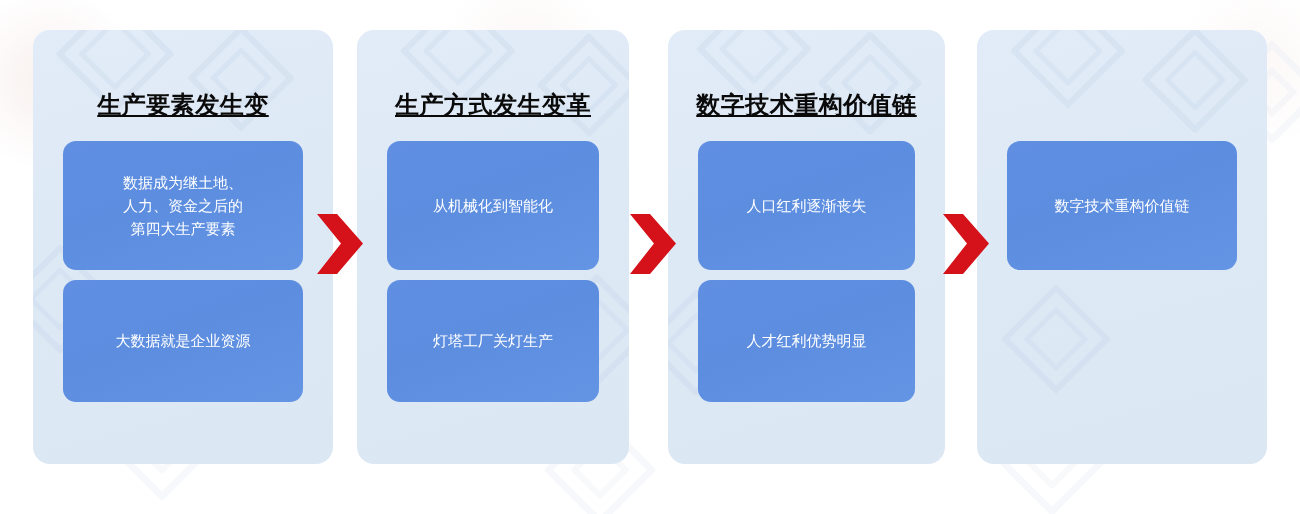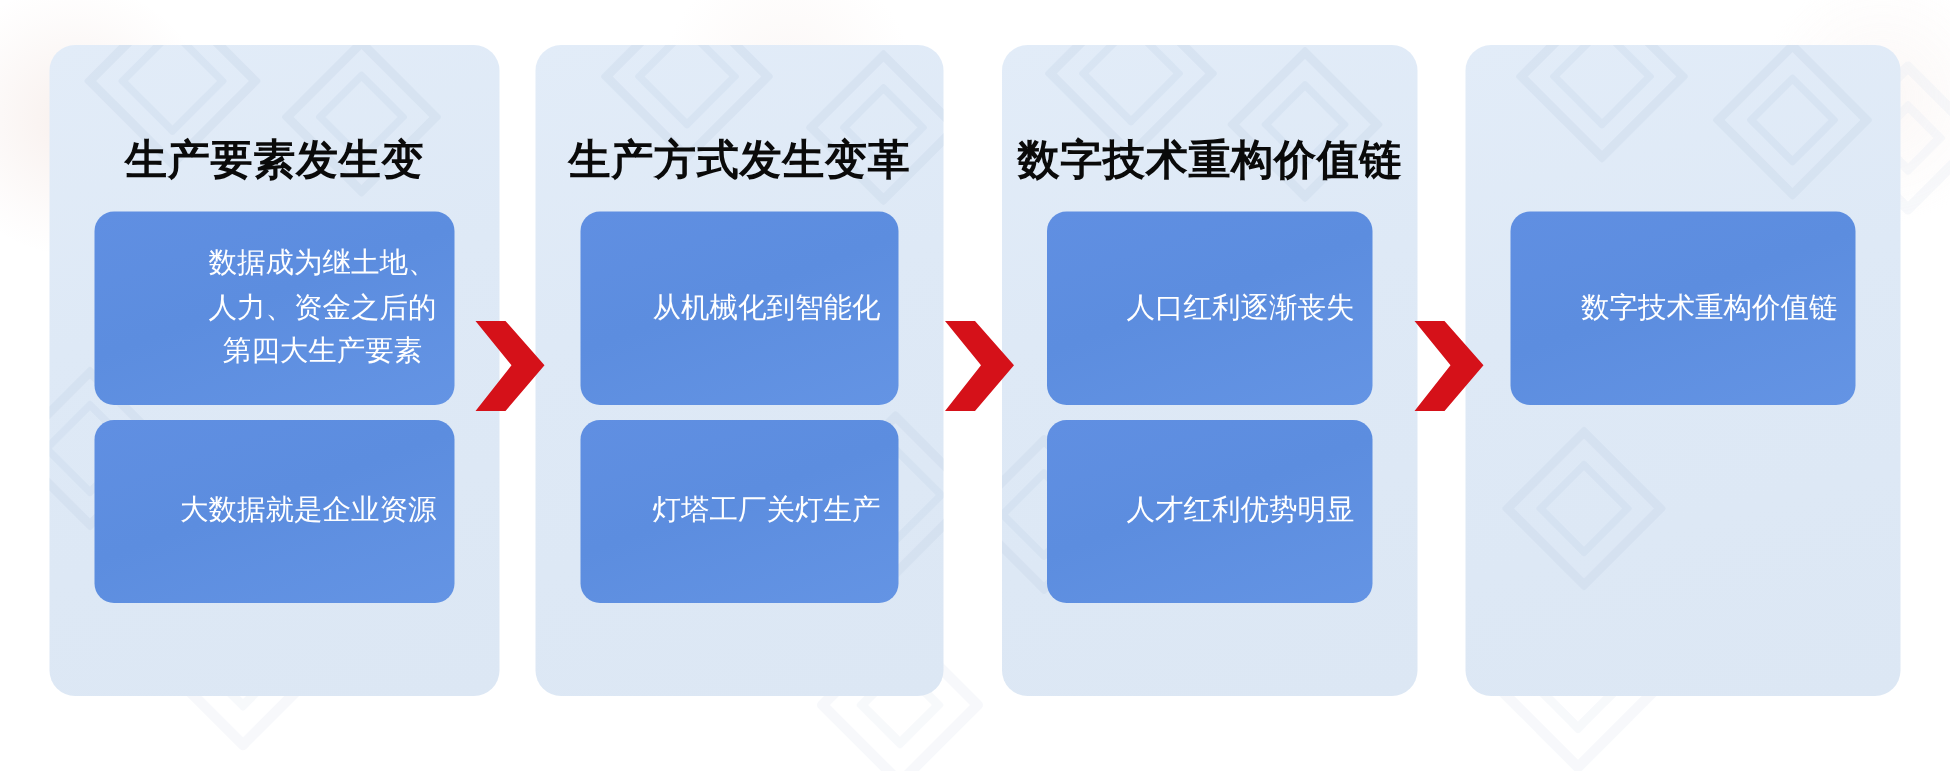--- a/index.html
+++ b/index.html
@@ -69,40 +69,41 @@
   .panel-wm::after{
     content:"";position:absolute;inset:10px;
     border:5px solid rgba(196,211,231,.30);
     border-radius:2px;
   }
 
   .panel-title{
     position:absolute;
     left:0;right:0;top:62px;
     text-align:center;
-    font-size:28px;
+    font-size:24px;
     font-weight:bold;
     color:#0a0a0a;
     letter-spacing:.5px;
     line-height:1.1;
     white-space:nowrap;
     z-index:3;
+    text-decoration:underline;
   }
 
   .card{
     position:absolute;
     left:30px;right:30px;
     border-radius:13px;
     background:linear-gradient(160deg,#608fe2 0%,#5c8ddf 45%,#6494e4 100%);
     color:#ffffff;
     display:flex;
     align-items:center;
-    justify-content:flex-end;
+    justify-content:center;
     text-align:center;
-    font-size:19px;
+    font-size:15px;
     line-height:1.55;
     box-sizing:border-box;
     padding:6px 12px;
     z-index:3;
   }
   .card.top{top:111px;height:129px;}
   .card.bottom{top:250px;height:122px;}
   .card-text{white-space:pre-line;display:block;}
 
   

